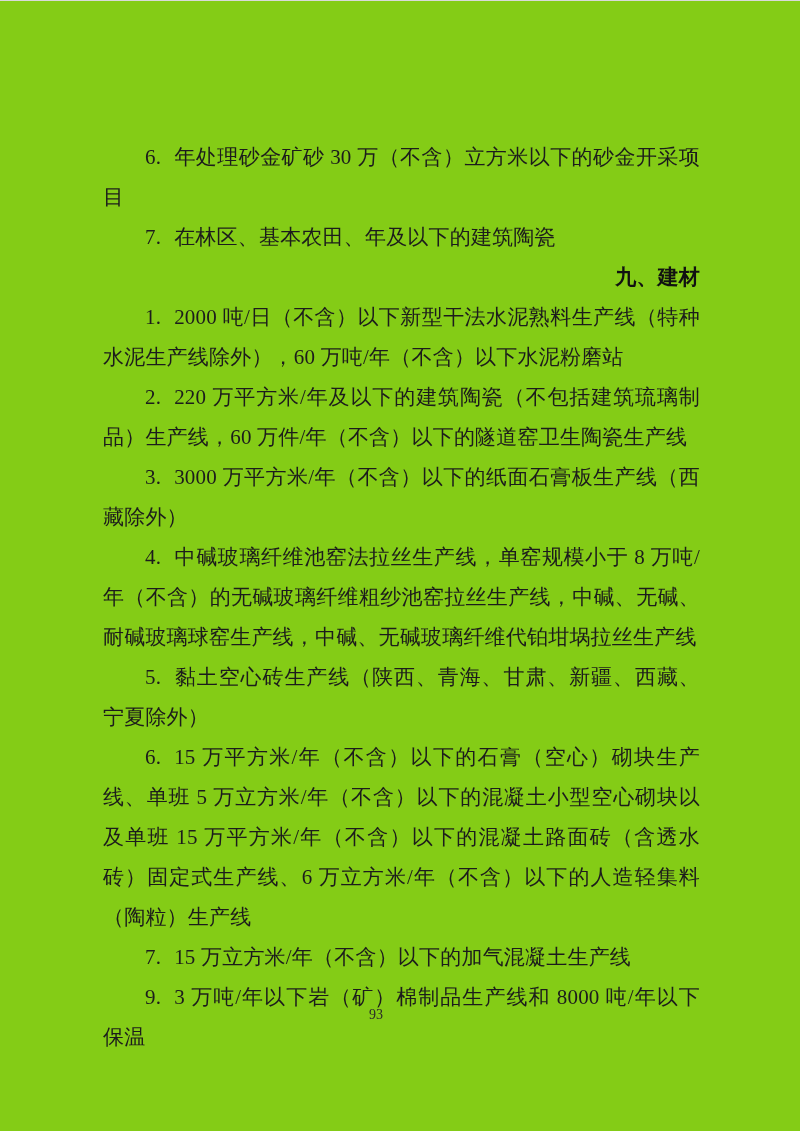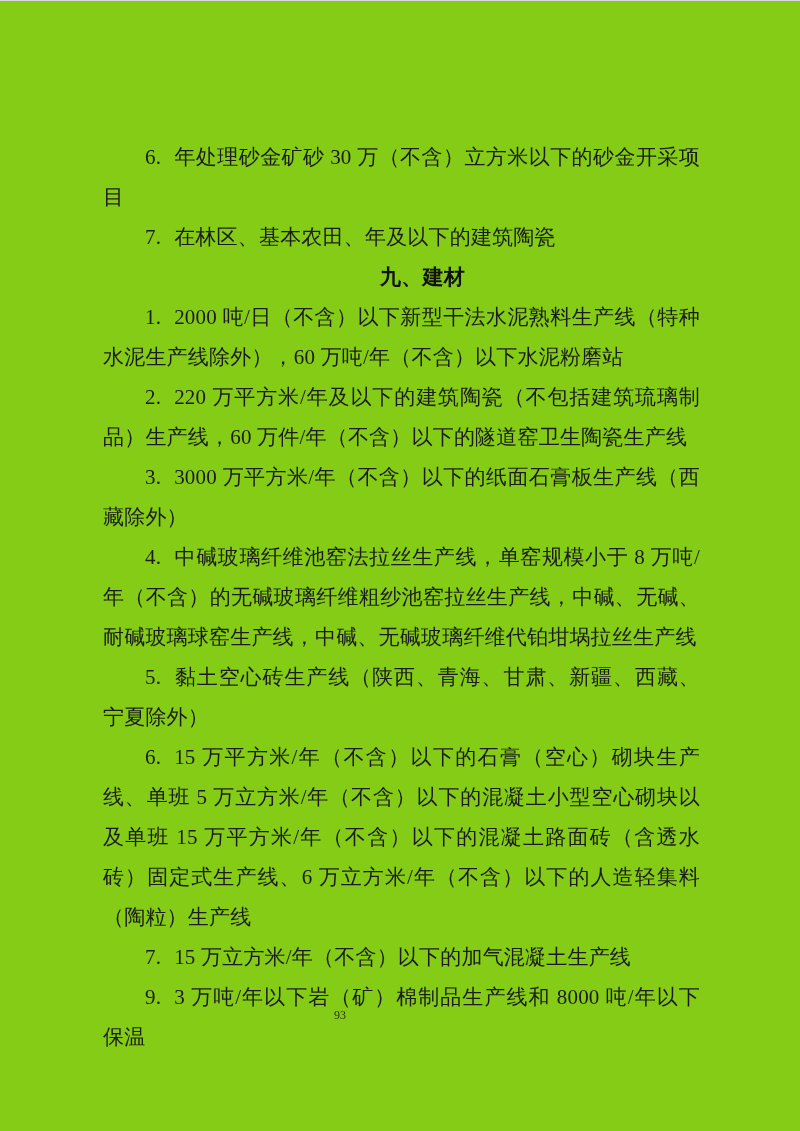--- a/index.html
+++ b/index.html
@@ -42,32 +42,33 @@
   }
   h2.section-heading {
     margin: 0;
     padding: 0;
     text-indent: 2em;
     font-family: "Liberation Sans", "DejaVu Sans", sans-serif;
     font-weight: 700;
     font-size: 21px;
     line-height: 40px;
     color: #111111;
-    text-align: center;
+    text-align: right;
   }
   .page-footer {
     position: absolute;
     top: 1003px;
     left: 0;
     width: 680px;
     text-align: center;
-    font-size: 12px;
+    font-size: 14px;
     line-height: 22px;
     color: #2a2a2a;
     font-family: "Liberation Serif", "DejaVu Serif", serif;
+    padding-left: 36px;
   }
 </style>
 </head>
 <body>
 
 <div class="page">
   <main class="content">
 
     <p class="item"><span class="num">6.</span><span class="txt">年处理砂金矿砂 30 万（不含）立方米以下的砂金开采项目</span></p>
 

